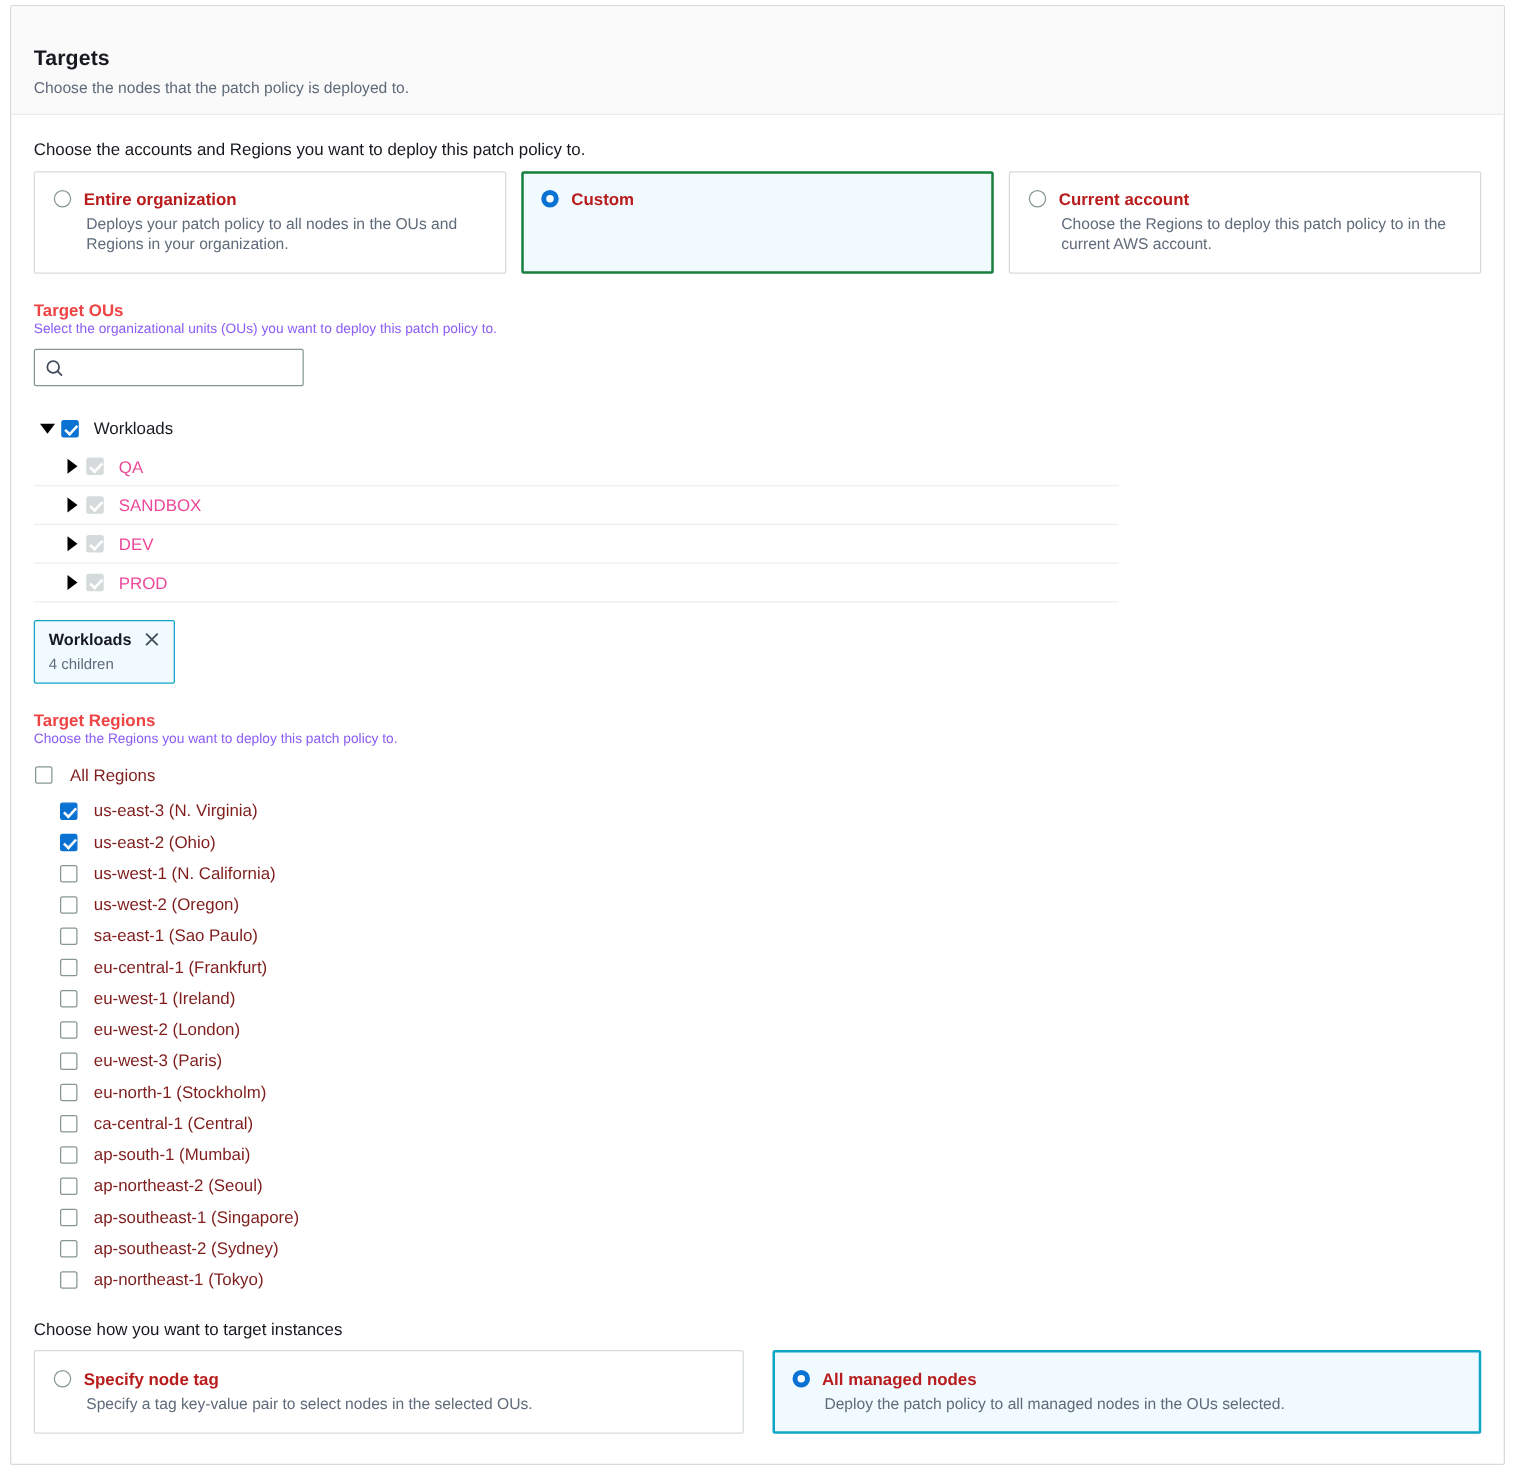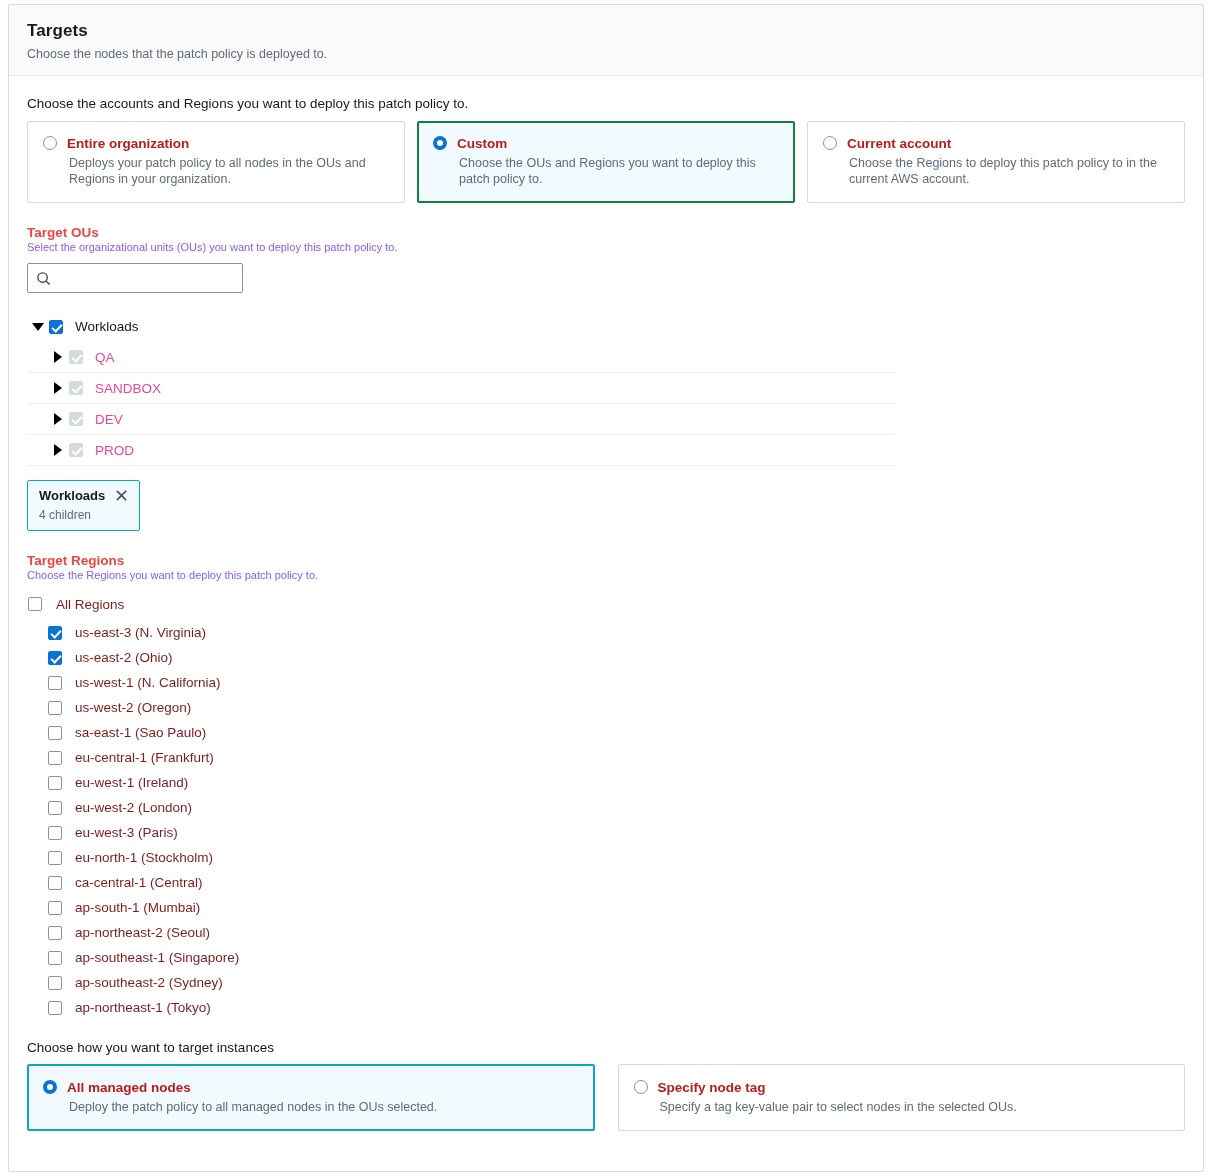--- a/index.html
+++ b/index.html
@@ -25,21 +25,21 @@
   .panel-header {
     background: #fafafa;
     border-bottom: 1px solid #e9ebed;
     padding: 16px 18px 14px 18px;
   }
   .panel-title {
     font-size: 17px;
     font-weight: bold;
     color: #16191f;
     letter-spacing: 0.1px;
-    margin: 0 0 6px 0;
+    margin: 16px 0 6px 0;
   }
   .panel-subtitle {
     font-size: 12.5px;
     color: #5f6b7a;
     margin: 0;
   }
 
   
   .panel-body { padding: 20px 18px 0 18px; }
 
@@ -260,21 +260,20 @@
           <span class="tile-label">Entire organization</span>
         </div>
         <div class="tile-desc">Deploys your patch policy to all nodes in the OUs and Regions in your organization.</div>
       </div>
 
       <div class="tile selected">
         <div class="tile-head">
           <span class="radio checked"></span>
           <span class="tile-label">Custom</span>
         </div>
-        <div class="tile-desc">Choose the OUs and Regions you want to deploy this patch policy to.</div>
       </div>
 
       <div class="tile">
         <div class="tile-head">
           <span class="radio"></span>
           <span class="tile-label">Current account</span>
         </div>
         <div class="tile-desc">Choose the Regions to deploy this patch policy to in the current AWS account.</div>
       </div>
 
@@ -433,32 +432,32 @@
         <span class="region-label">ap-northeast-1 (Tokyo)</span>
       </div>
 
     </div>
 
     
     <p class="bottom-lead">Choose how you want to target instances</p>
 
     <div class="bottom-row">
 
+      <div class="bottom-tile">
+        <div class="tile-head">
+          <span class="radio"></span>
+          <span class="tile-label">Specify node tag</span>
+        </div>
+        <div class="tile-desc" style="max-width:520px">Specify a tag key-value pair to select nodes in the selected OUs.</div>
+      </div>
+
       <div class="bottom-tile selected">
         <div class="tile-head">
           <span class="radio checked"></span>
           <span class="tile-label">All managed nodes</span>
         </div>
         <div class="tile-desc" style="max-width:520px">Deploy the patch policy to all managed nodes in the OUs selected.</div>
       </div>
 
-      <div class="bottom-tile">
-        <div class="tile-head">
-          <span class="radio"></span>
-          <span class="tile-label">Specify node tag</span>
-        </div>
-        <div class="tile-desc" style="max-width:520px">Specify a tag key-value pair to select nodes in the selected OUs.</div>
-      </div>
-
     </div>
 
   </div>
 </div>
 
 </body></html>

